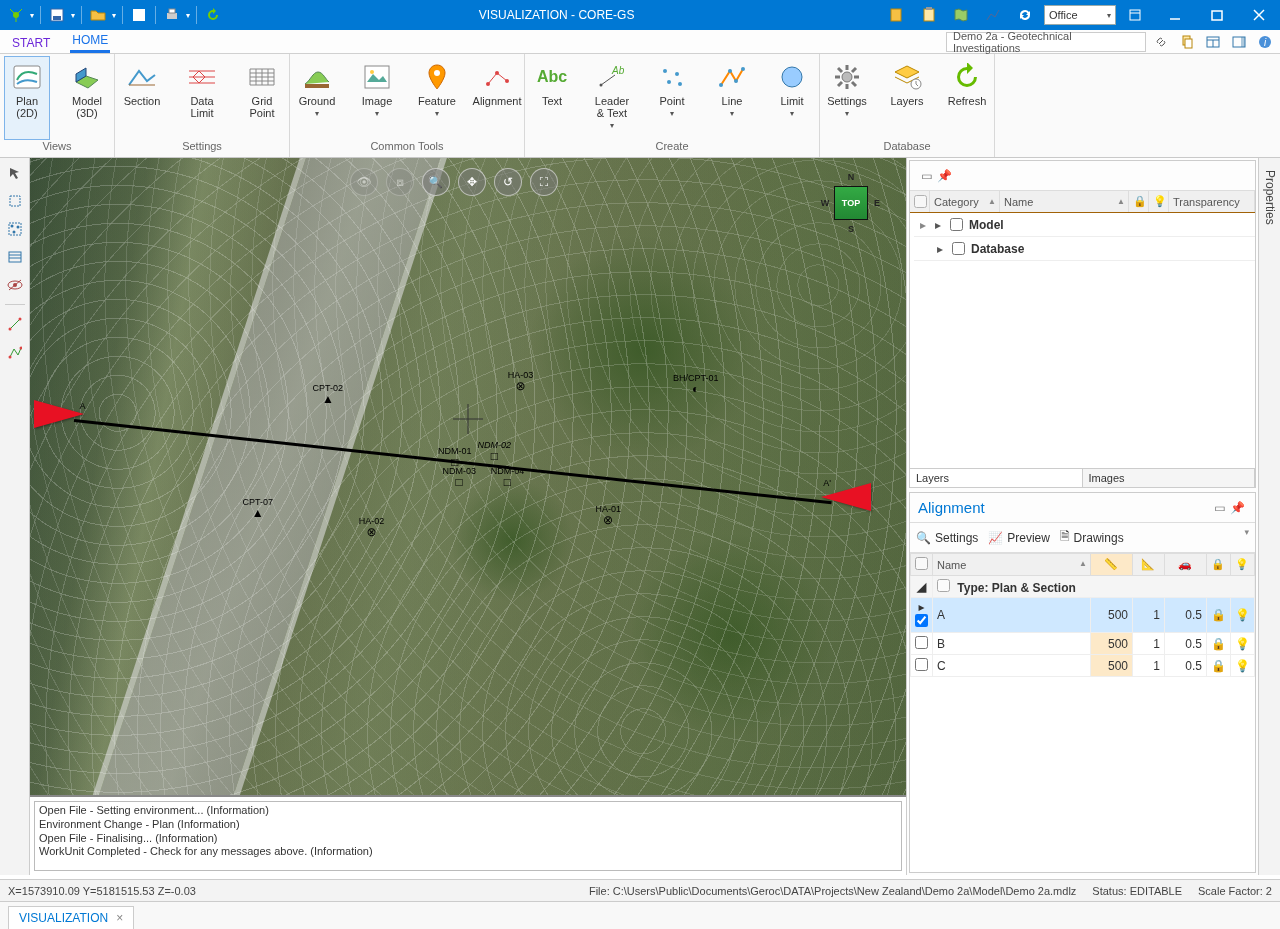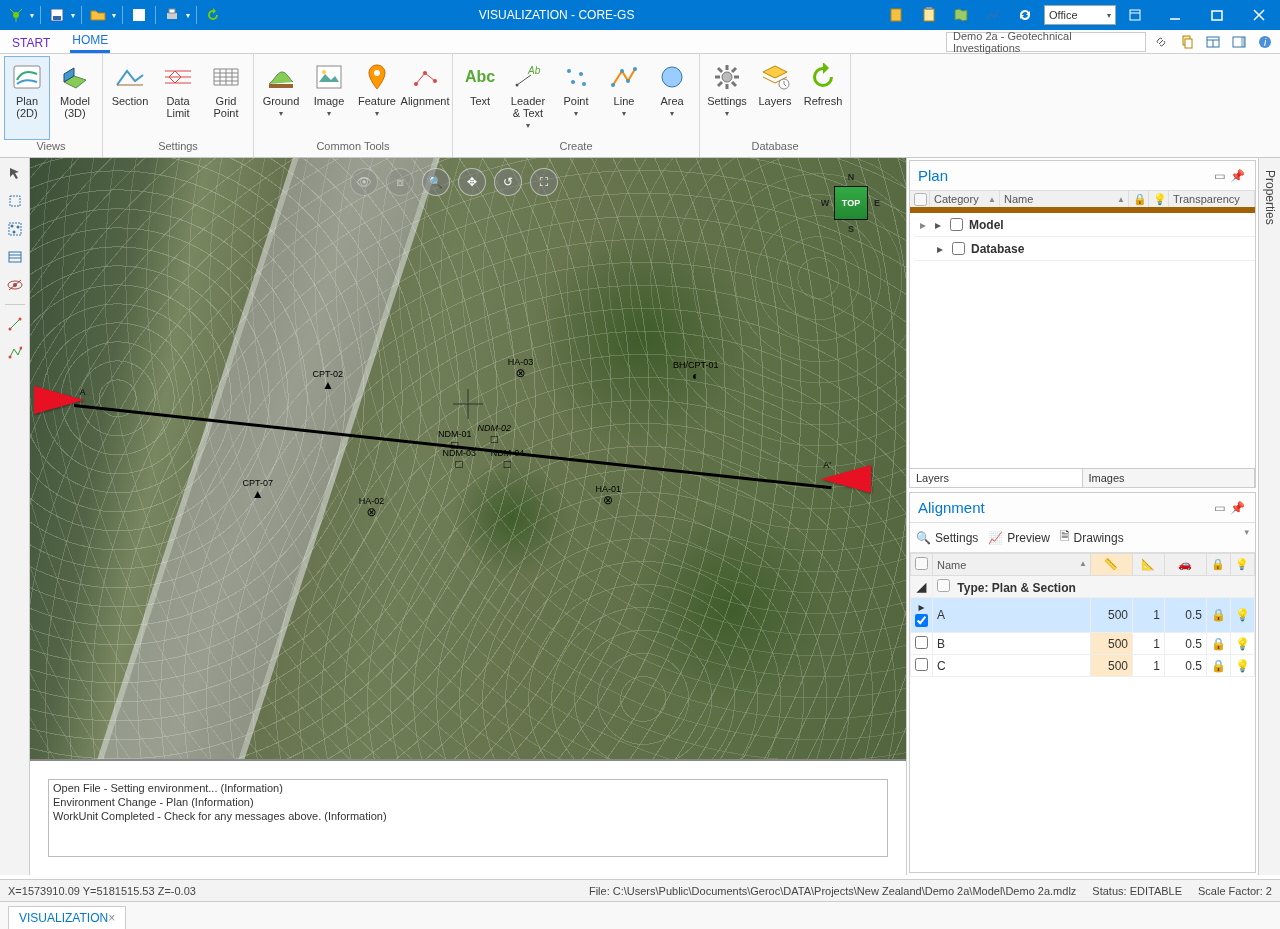--- a/index.html
+++ b/index.html
@@ -23,21 +23,21 @@
 .tabbar .tab { font-size: 12px; color: #6d28d9; padding: 3px 2px; cursor: pointer; }
 .tabbar .tab.active { color: #1a73e8; border-bottom: 3px solid #1a73e8; font-weight: 500; }
 .tabbar .fill { flex: 1; }
 .tabbar .loc { display:flex; align-items:center; gap:4px; padding-right:4px;}
 .tabbar .loc .locfield { border: 1px solid #ccc; background:#fff; height: 20px; font-size: 11px; padding: 2px 6px; width: 200px; color:#555; display:flex; align-items:center;}
 .tabbar .loc .iconbtn { width: 22px; height: 20px; border:1px solid transparent; display:flex; align-items:center; justify-content:center; cursor:pointer;}
 
 
 .ribbon { height: 104px; border-bottom: 1px solid #c9c9c9; display: flex; background: #fafafa; }
 .ribbon .group { border-right: 1px solid #d8d8d8; display: flex; flex-direction: column; padding: 2px 4px 0 4px; }
-.ribbon .group .body { flex: 1; display: flex; align-items: center; gap: 2px; }
+.ribbon .group .body { flex: 1; display: flex; align-items: center; gap: 14px; }
 .ribbon .group .caption { text-align: center; font-size: 11px; color: #666; padding-bottom: 14px; }
 .ribbon .bigbtn { width: 46px; height: 84px; display: flex; flex-direction: column; align-items: center; justify-content: flex-start; padding-top: 4px; gap: 2px; cursor: pointer; border: 1px solid transparent; }
 .ribbon .bigbtn.active { background: #e5f1fb; border: 1px solid #7eb4ea; }
 .ribbon .bigbtn .ico { width: 32px; height: 32px; display:flex; align-items:center; justify-content:center; }
 .ribbon .bigbtn .lbl { font-size: 11px; text-align: center; line-height: 1.1; }
 .ribbon .bigbtn .caret { font-size: 8px; color: #555; }
 
 
 .main { position: absolute; top: 158px; left: 0; right: 0; bottom: 54px; display: flex; }
 .sidetools { width: 30px; background: #f3f3f3; border-right: 1px solid #ccc; display:flex; flex-direction:column; align-items:center; padding-top:4px; gap:6px;}
@@ -67,30 +67,30 @@
 .viewport .toolbar-float { position:absolute; top:10px; left:320px; display:flex; gap:8px;}
 .viewport .toolbar-float .fbtn { width:28px; height:28px; border-radius:50%; background: rgba(120,120,120,0.55); border:1px solid rgba(255,255,255,0.5); display:flex; align-items:center; justify-content:center; color:#fff; cursor:pointer;}
 .viewport .toolbar-float .fbtn.disabled { opacity: 0.45; }
 .viewport .compass { position:absolute; top:10px; right:20px; width:70px; height:70px; display:grid; grid-template-columns:1fr 1fr 1fr; grid-template-rows:1fr 1fr 1fr; color:#222; font-size:9px; font-weight:bold;}
 .viewport .compass div{display:flex;align-items:center;justify-content:center;}
 .viewport .compass .top { background: linear-gradient(#3a4,#283); border:1px solid #111; color:#fff; font-size:9px; width:34px; height:34px; margin:auto;}
 .viewport .red-arrow { position:absolute; width:0; height:0; }
 .viewport .red-arrow.left { top: 38%; left: 0.5%; border-top: 14px solid transparent; border-bottom: 14px solid transparent; border-left: 50px solid #e81123; filter: drop-shadow(1px 1px 1px rgba(0,0,0,0.4));}
 .viewport .red-arrow.right { top: 51%; right: 4%; border-top: 14px solid transparent; border-bottom: 14px solid transparent; border-right: 50px solid #e81123; filter: drop-shadow(1px 1px 1px rgba(0,0,0,0.4));}
 
-.console { height: 78px; background: #fff; border: 1px solid #bbb; margin: 18px; overflow-y: scroll; font-size: 11px; padding: 2px 4px; color: #333; line-height: 1.25;}
+.console { height: 70px; background: #fff; border: 1px solid #bbb; margin: 4px; overflow-y: scroll; font-size: 11px; padding: 2px 4px; color: #333; line-height: 1.25;}
 
 
 .rightpanels { width: 352px; display: flex; flex-direction: column; border-left: 1px solid #ccc; background:#fdfdfd; }
 .panel { border: 1px solid #ccc; margin: 2px; display: flex; flex-direction: column; }
 .panel .phdr { height: 30px; display: flex; align-items: center; padding: 0 8px; border-bottom: 1px solid #ddd; }
 .panel .phdr .ptitle { font-size: 15px; color: #0078d4; flex: 1; }
 .panel .phdr .pico { width: 18px; height:18px; display:flex; align-items:center; justify-content:center; cursor:pointer; color:#666;}
 .panel .pbody { flex:1; overflow:auto; background:#fff;}
-.plan-grid-hdr { display:flex; background:#f0f0f0; border-bottom:6px solid #a16207; font-size:11px; color:#555; height:22px; align-items:center;justify-content:flex-end;}
+.plan-grid-hdr { display:flex; background:#f0f0f0; border-bottom:1px solid #a16207; font-size:11px; color:#555; height:22px; align-items:center;justify-content:flex-end;}
 .plan-grid-hdr > div { border-right: 1px solid #ddd; padding: 0 4px; display:flex; align-items:center; height:100%; position:relative;}
 .plan-tree-row { display:flex; align-items:center; height:24px; padding-left: 6px; gap:6px; border-bottom:1px solid #eee; font-size:12px;}
 .plan-tree-row .exp { width:12px; text-align:center; color:#555; cursor:pointer;}
 .plan-tree-row input[type=checkbox]{width:13px;height:13px;}
 .plan-tabs { display:flex; border-top:1px solid #ccc;}
 .plan-tabs .ptab { flex:1; padding:3px 6px; font-size:11px; border-right:1px solid #ccc; background:#f5f5f5; cursor:pointer;}
 .plan-tabs .ptab.active { background:#fff;}
 
 .align-toolbar { display:flex; gap:10px; padding:4px 6px; border-bottom:1px solid #ddd; font-size:12px;}
 .align-toolbar .abtn { display:flex; align-items:center; gap:4px; cursor:pointer;}
@@ -104,21 +104,21 @@
 
 
 .proptab { width: 22px; background:#f3f3f3; border-left:1px solid #ccc; display:flex; align-items:flex-start; justify-content:center; padding-top: 12px;}
 .proptab .vtext { writing-mode: vertical-rl; font-size: 12px; color:#444; cursor:pointer;}
 
 
 .statusbar { position:absolute; left:0; right:0; bottom:28px; height:22px; background:#f3f3f3; border-top:1px solid #ccc; display:flex; align-items:center; font-size:11px; color:#444; padding: 0 8px; gap: 16px;}
 .statusbar .fill { flex:1;}
 
 .doctabs { position:absolute; left:0; right:0; bottom:0; height:28px; background:#f8f8f8; border-top:1px solid #ccc; display:flex; align-items:flex-end; padding-left:8px;}
-.doctabs .dtab { border:1px solid #ccc; border-bottom:none; background:#fff; padding: 4px 10px; font-size:12px; color:#0078d4; display:flex; align-items:center; cursor:pointer;}
+.doctabs .dtab { border:1px solid #ccc; border-bottom:none; background:#fff; padding: 4px 10px; font-size:12px; color:#0078d4; display:flex; align-items:center; gap:8px; cursor:pointer;}
 .doctabs .dtab .x { color:#888; cursor:pointer;}
 
 .sort-ic { position:absolute; right:3px; font-size:8px; color:#888;}
 
 svg { display:block; }
 </style>
 </head>
 <body>
 
 <div class="titlebar">
@@ -417,21 +417,21 @@
           </div>
         <div class="lbl">Line</div>
           <span class="caret">▾</span>
       </div>
       <div class="bigbtn">
         <div class="ico">
             <svg width="26" height="26">
               <circle cx="13" cy="13" r="10" fill="#9cf" stroke="#37a"></circle>
             </svg>
           </div>
-        <div class="lbl">Area</div>
+        <div class="lbl">Limit</div>
           <span class="caret">▾</span>
       </div>
     </div>
     <div class="caption">Create</div>
   </div>
   <div class="group">
     <div class="body">
       <div class="bigbtn">
         <div class="ico">
             <svg width="28" height="28" viewBox="0 0 28 28">
@@ -573,30 +573,30 @@
           <div class="marker" style="left: 26%; top: 55%;"><span>CPT-07</span><span class="sym">▲</span></div>
           <div class="marker" style="left: 39%; top: 58%;"><span>HA-02</span><span class="sym">⊗</span></div>
           <div class="marker" style="left: 66%; top: 56%;"><span>HA-01</span><span class="sym">⊗</span></div>
         </div>
     </div>
 
     <div class="console">
       <div id="console-host">
           <div>Open File - Setting environment... (Information)</div>
           <div>Environment Change - Plan (Information)</div>
+          <div>Open File - Finalising... (Information)</div>
           <div>WorkUnit Completed - Check for any messages above. (Information)</div>
         </div>
     </div>
   </div>
 
   <div class="rightpanels">
 
     <div class="panel" style="flex:0 0 328px;">
       <div class="phdr">
-        <div class="ptitle">Plan</div>
         <div class="pico">▭</div>
         <div class="pico">📌</div>
       </div>
       <div class="pbody">
         <div class="plan-grid-hdr">
           <div style="width:20px;">
               <input type="checkbox" style="opacity: 0.5;">
             </div>
           <div style="width:70px;">
               <span>Category</span>

